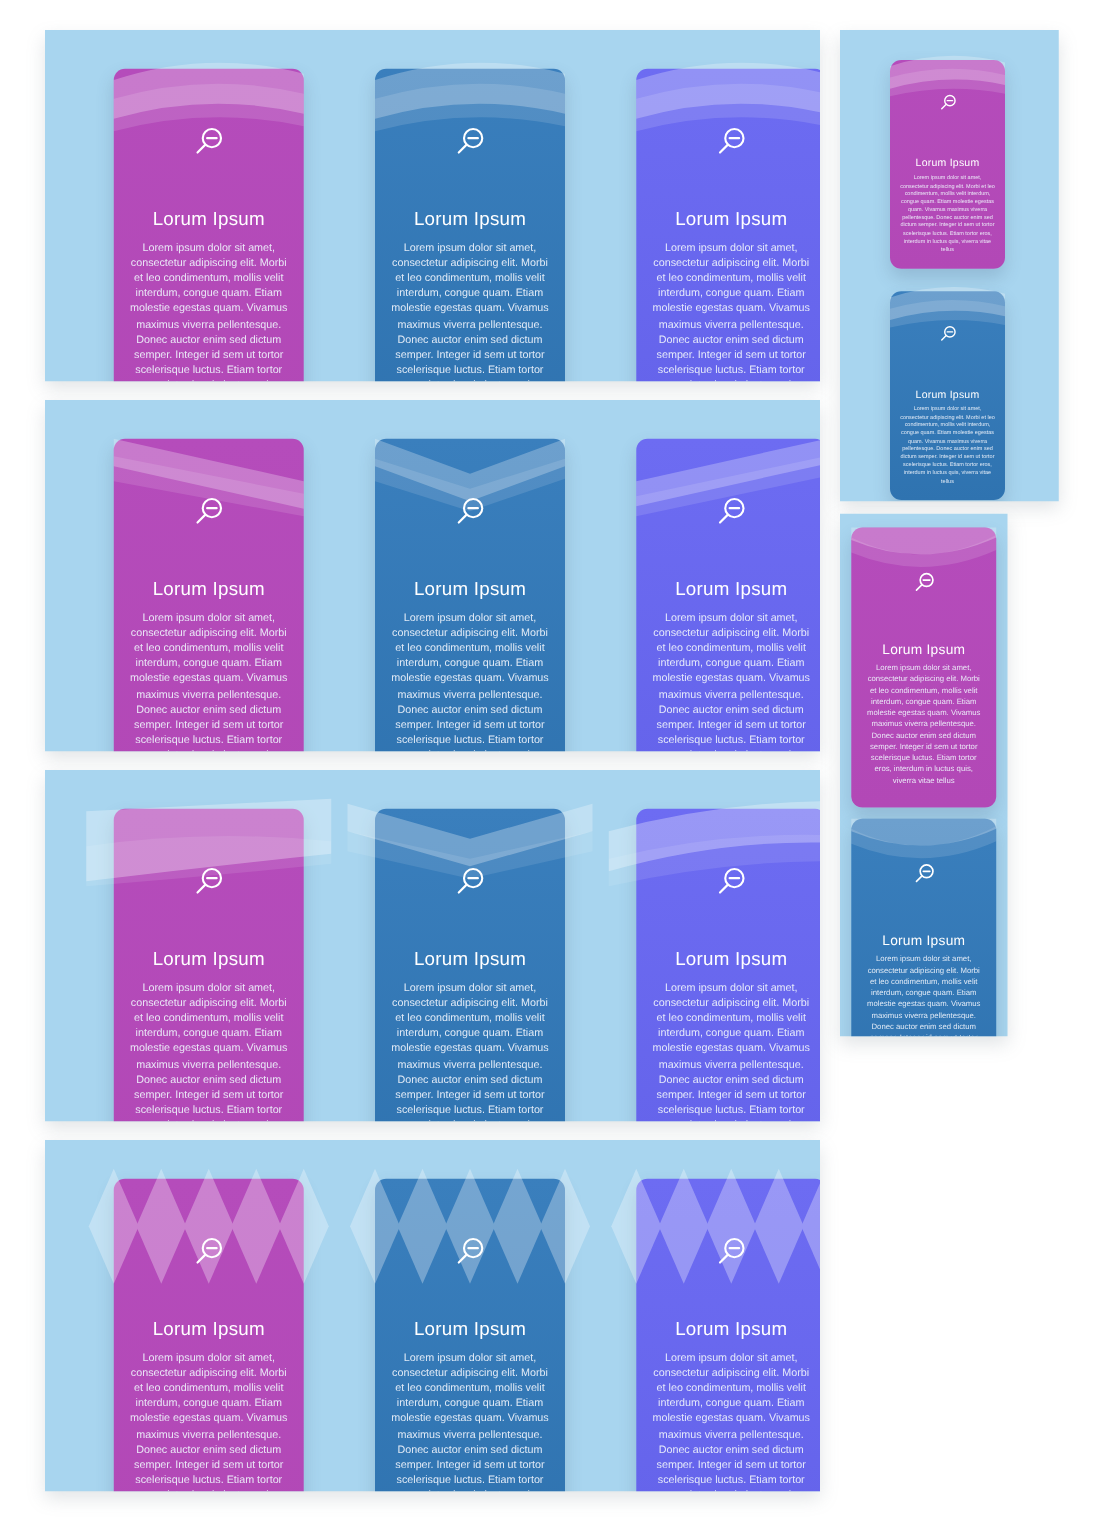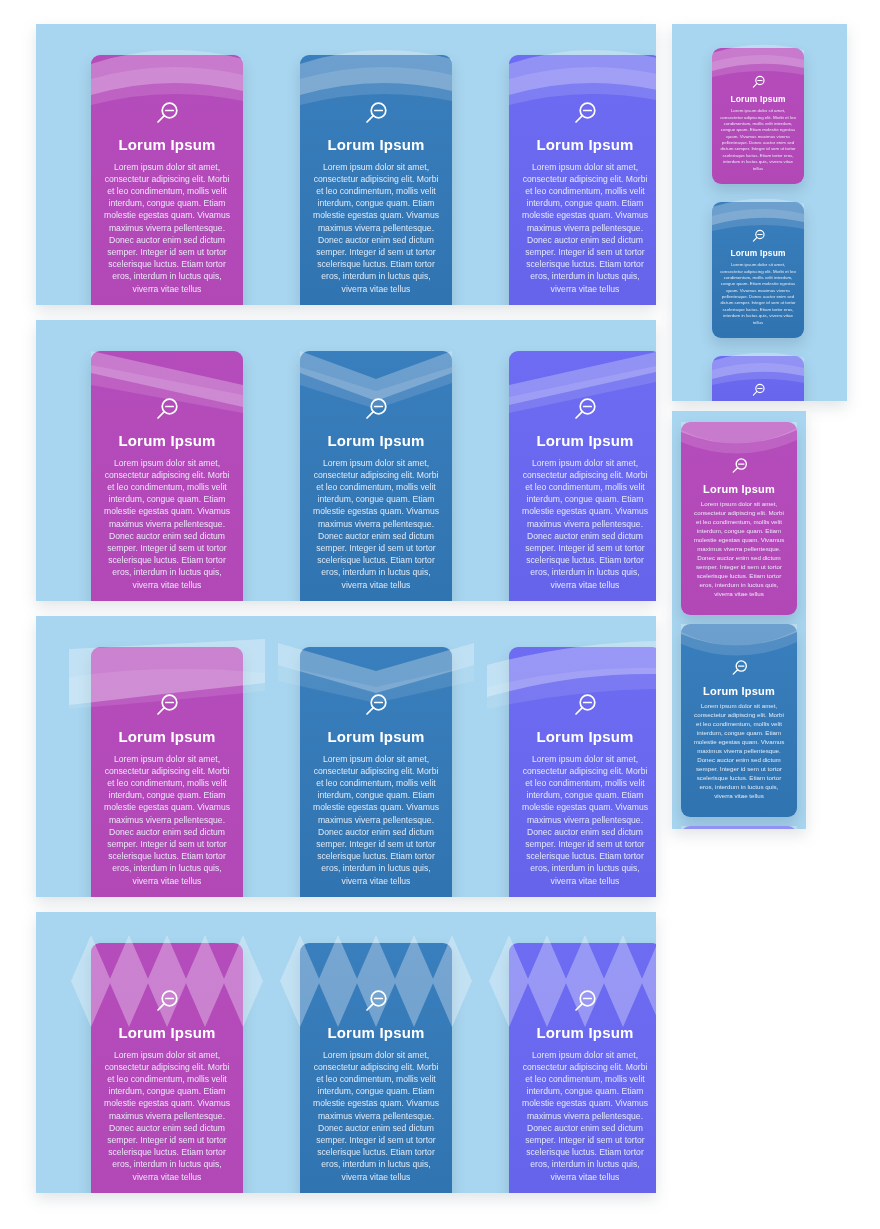--- a/index.html
+++ b/index.html
@@ -54,24 +54,25 @@
   .deco svg { display: block; overflow: visible; }
 
   .c-magenta .card-fill { background: linear-gradient(180deg,#b54cbb 0%,#b248b6 100%); }
   .c-blue    .card-fill { background: linear-gradient(180deg,#3a7fbd 0%,#2f73b0 100%); }
   .c-purple  .card-fill { background: linear-gradient(180deg,#6d6cf2 0%,#6463ea 100%); }
 
   .icon-wrap { display:flex; align-items:center; justify-content:center; }
   .icon-wrap svg { display:block; }
 
   .card-title {
-    font-weight: bold;
+    font-weight: normal;
     letter-spacing: .2px;
     color: #ffffff;
     line-height: 1.1;
+    margin-top: 31px;
   }
   .card-text {
     color: #eef3fb;
     opacity: .93;
     line-height: 1.42;
   }
 
   
   .sz-lg { width: 152px; }
   .sz-lg .card-body { padding: 44px 13px 22px; }

